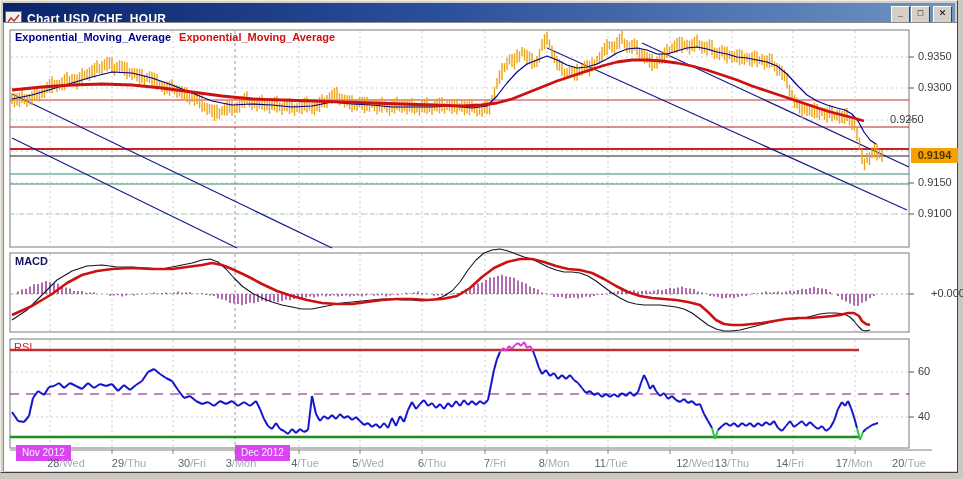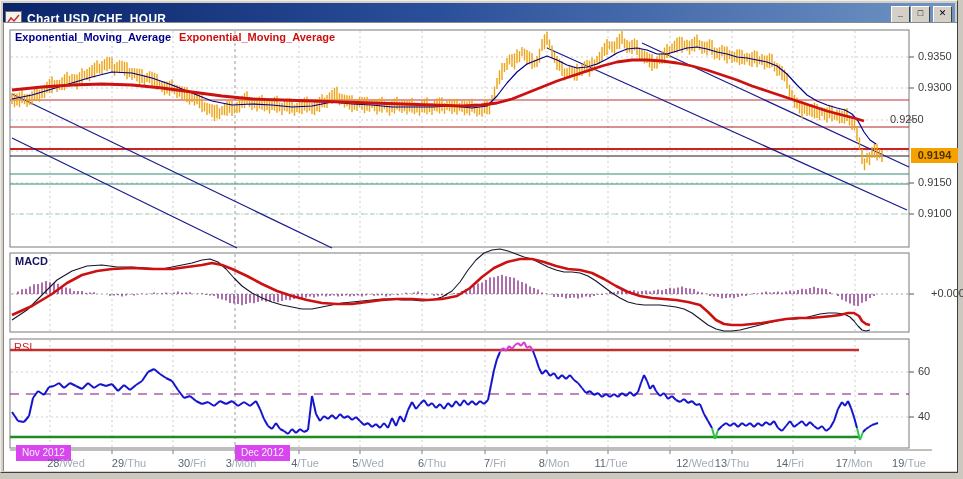--- a/index.html
+++ b/index.html
@@ -952,17 +952,17 @@
           <div class="day-lbl" style="left: 303px;"><span class="num">4</span><span class="suf">/Tue</span></div>
           <div class="day-lbl" style="left: 366px;"><span class="num">5</span><span class="suf">/Wed</span></div>
           <div class="day-lbl" style="left: 430px;"><span class="num">6</span><span class="suf">/Thu</span></div>
           <div class="day-lbl" style="left: 493px;"><span class="num">7</span><span class="suf">/Fri</span></div>
           <div class="day-lbl" style="left: 552px;"><span class="num">8</span><span class="suf">/Mon</span></div>
           <div class="day-lbl" style="left: 609px;"><span class="num">11</span><span class="suf">/Tue</span></div>
           <div class="day-lbl" style="left: 669px; margin-left: 24px;"><span class="num">12</span><span class="suf">/Wed</span></div>
           <div class="day-lbl" style="left: 730px;"><span class="num">13</span><span class="suf">/Thu</span></div>
           <div class="day-lbl" style="left: 788px;"><span class="num">14</span><span class="suf">/Fri</span></div>
           <div class="day-lbl" style="left: 852px;"><span class="num">17</span><span class="suf">/Mon</span></div>
-          <div class="day-lbl" style="left: 907px;"><span class="num">19</span><span class="suf">/Tue</span></div>
+          <div class="day-lbl" style="left: 907px;"><span class="num">20</span><span class="suf">/Tue</span></div>
         </div>
     </div>
   </div>
 </div>
 
 </body></html>

